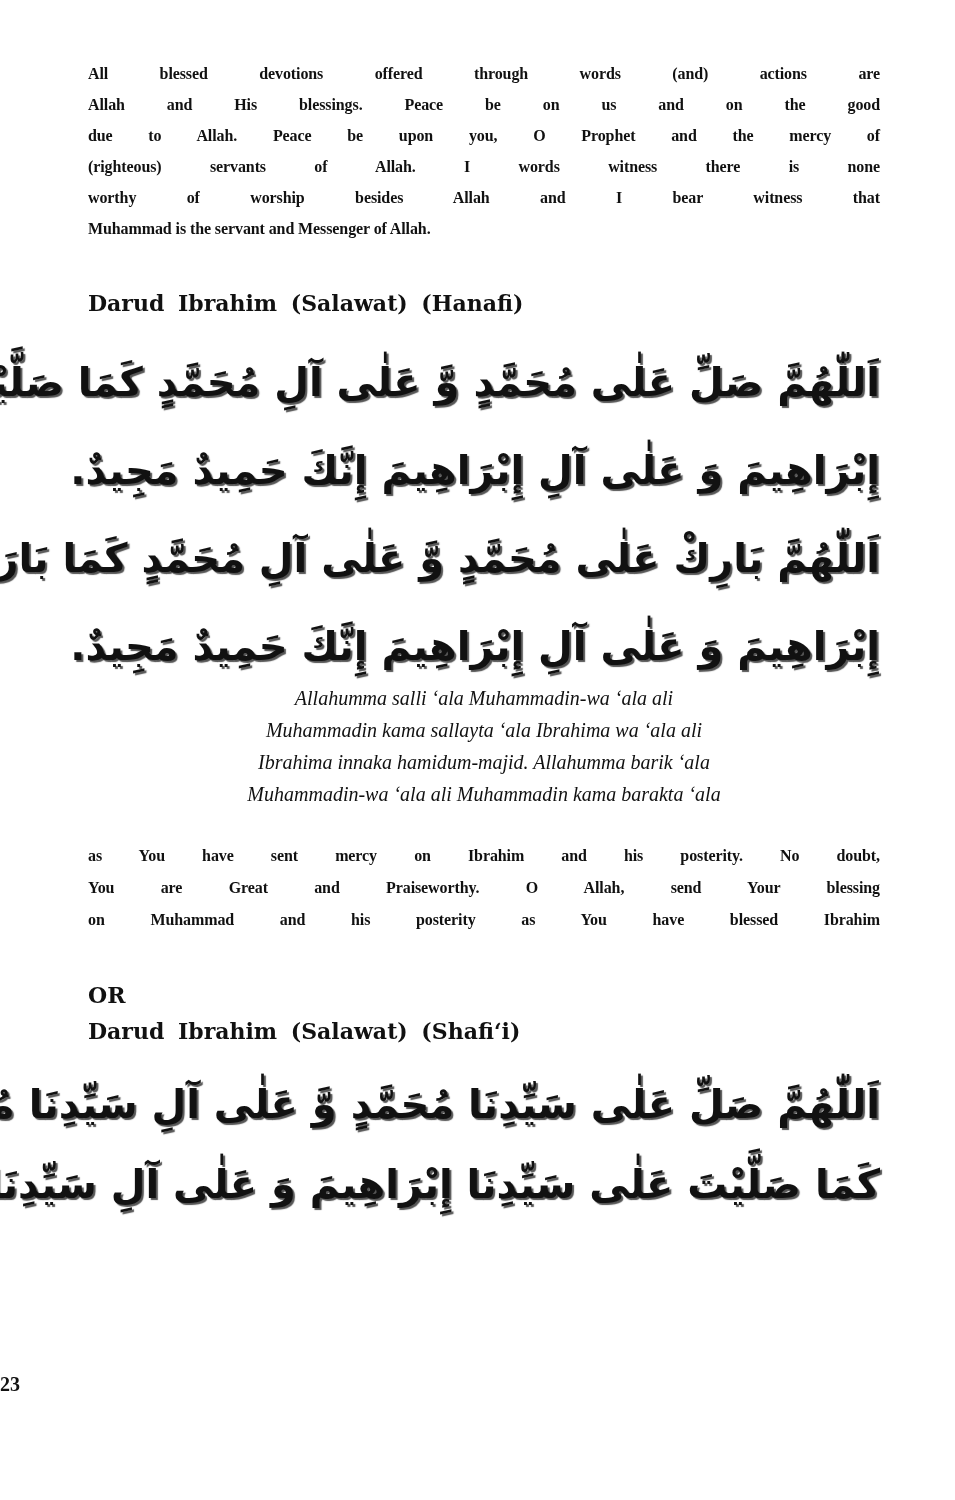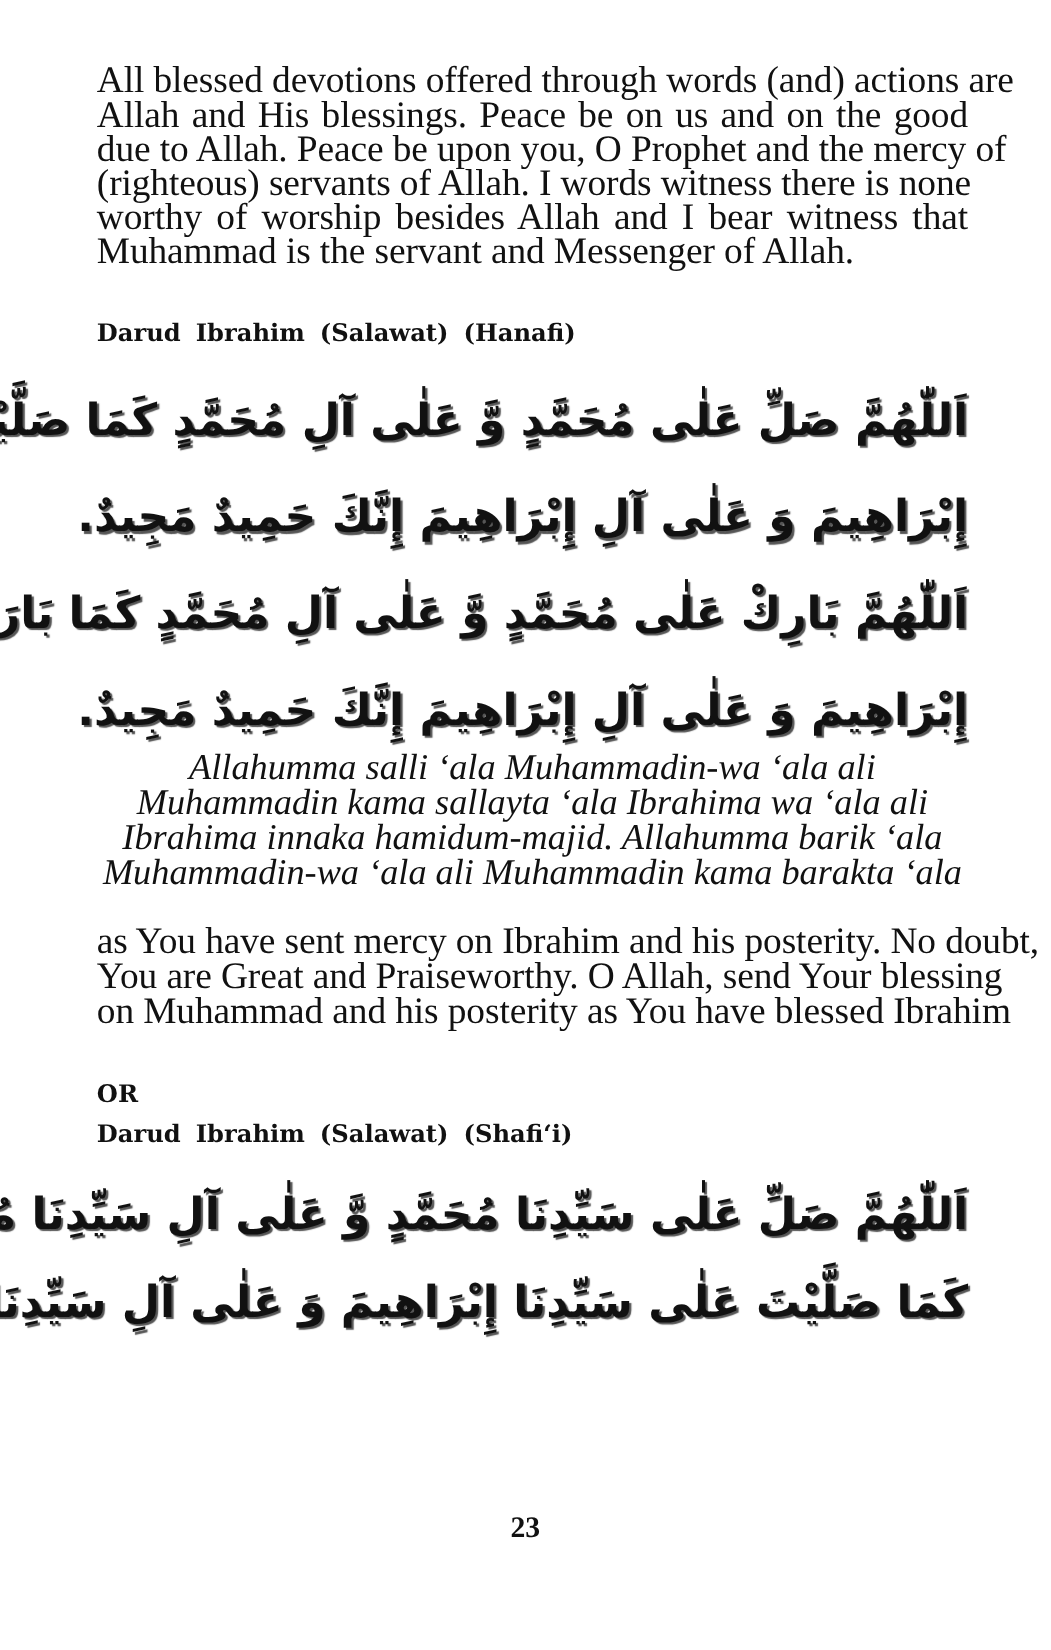--- a/index.html
+++ b/index.html
@@ -3,44 +3,44 @@
   <meta charset="utf-8">
   <style>
     html, body { margin: 0; padding: 0; background: #ffffff; }
     body {
       width: 955px; height: 1500px; position: relative; overflow: hidden;
       color: #111111;
     }
     .page { position: absolute; left: 88px; top: 58px; width: 792px; }
     .para {
       font-family: "Liberation Serif", serif;
-      font-size: 34px; line-height: 31px; text-align: justify;
-      margin: 0; letter-spacing: -0.1px;
+      font-size: 16px; line-height: 31px; text-align: justify;
+      margin: 0; letter-spacing: -0.1px; font-weight: bold;
     }
     .para .ln { display: block; text-align: justify; text-align-last: justify; white-space: nowrap; }
     .para .ln.last { text-align-last: left; }
     .heading {
       font-family: "DejaVu Serif", serif; font-weight: bold;
       font-size: 22px; line-height: 30px; margin: 0; word-spacing: 6px;
     }
     .arabic {
       font-family: "DejaVu Sans", sans-serif; font-weight: bold;
       direction: rtl; text-align: center; font-size: 40px;
       margin: 0; text-shadow: 2px 2px 1px #555;
     }
     .arabic .aln { display: block; white-space: nowrap; }
     .translit {
       font-family: "Liberation Serif", serif; font-style: italic;
-      font-size: 33px; line-height: 32px; text-align: center; margin: 0;
+      font-size: 20px; line-height: 32px; text-align: center; margin: 0;
     }
     .translit .ln { display: block; white-space: nowrap; }
     .page-number {
       position: absolute; left: 0; width: 955px; top: 1373px;
-      text-align: center; font-family: "Liberation Serif", serif;
-      font-size: 27px; font-weight: bold;
+      text-align: left; font-family: "Liberation Serif", serif;
+      font-size: 20px; font-weight: bold;
     }
   </style>
 </head>
 <body>
 
 <div class="page">
 
   <div class="para">
     <span class="ln">All blessed devotions offered through words (and) actions are</span>
     <span class="ln">Allah and His blessings. Peace be on us and on the good</span>

